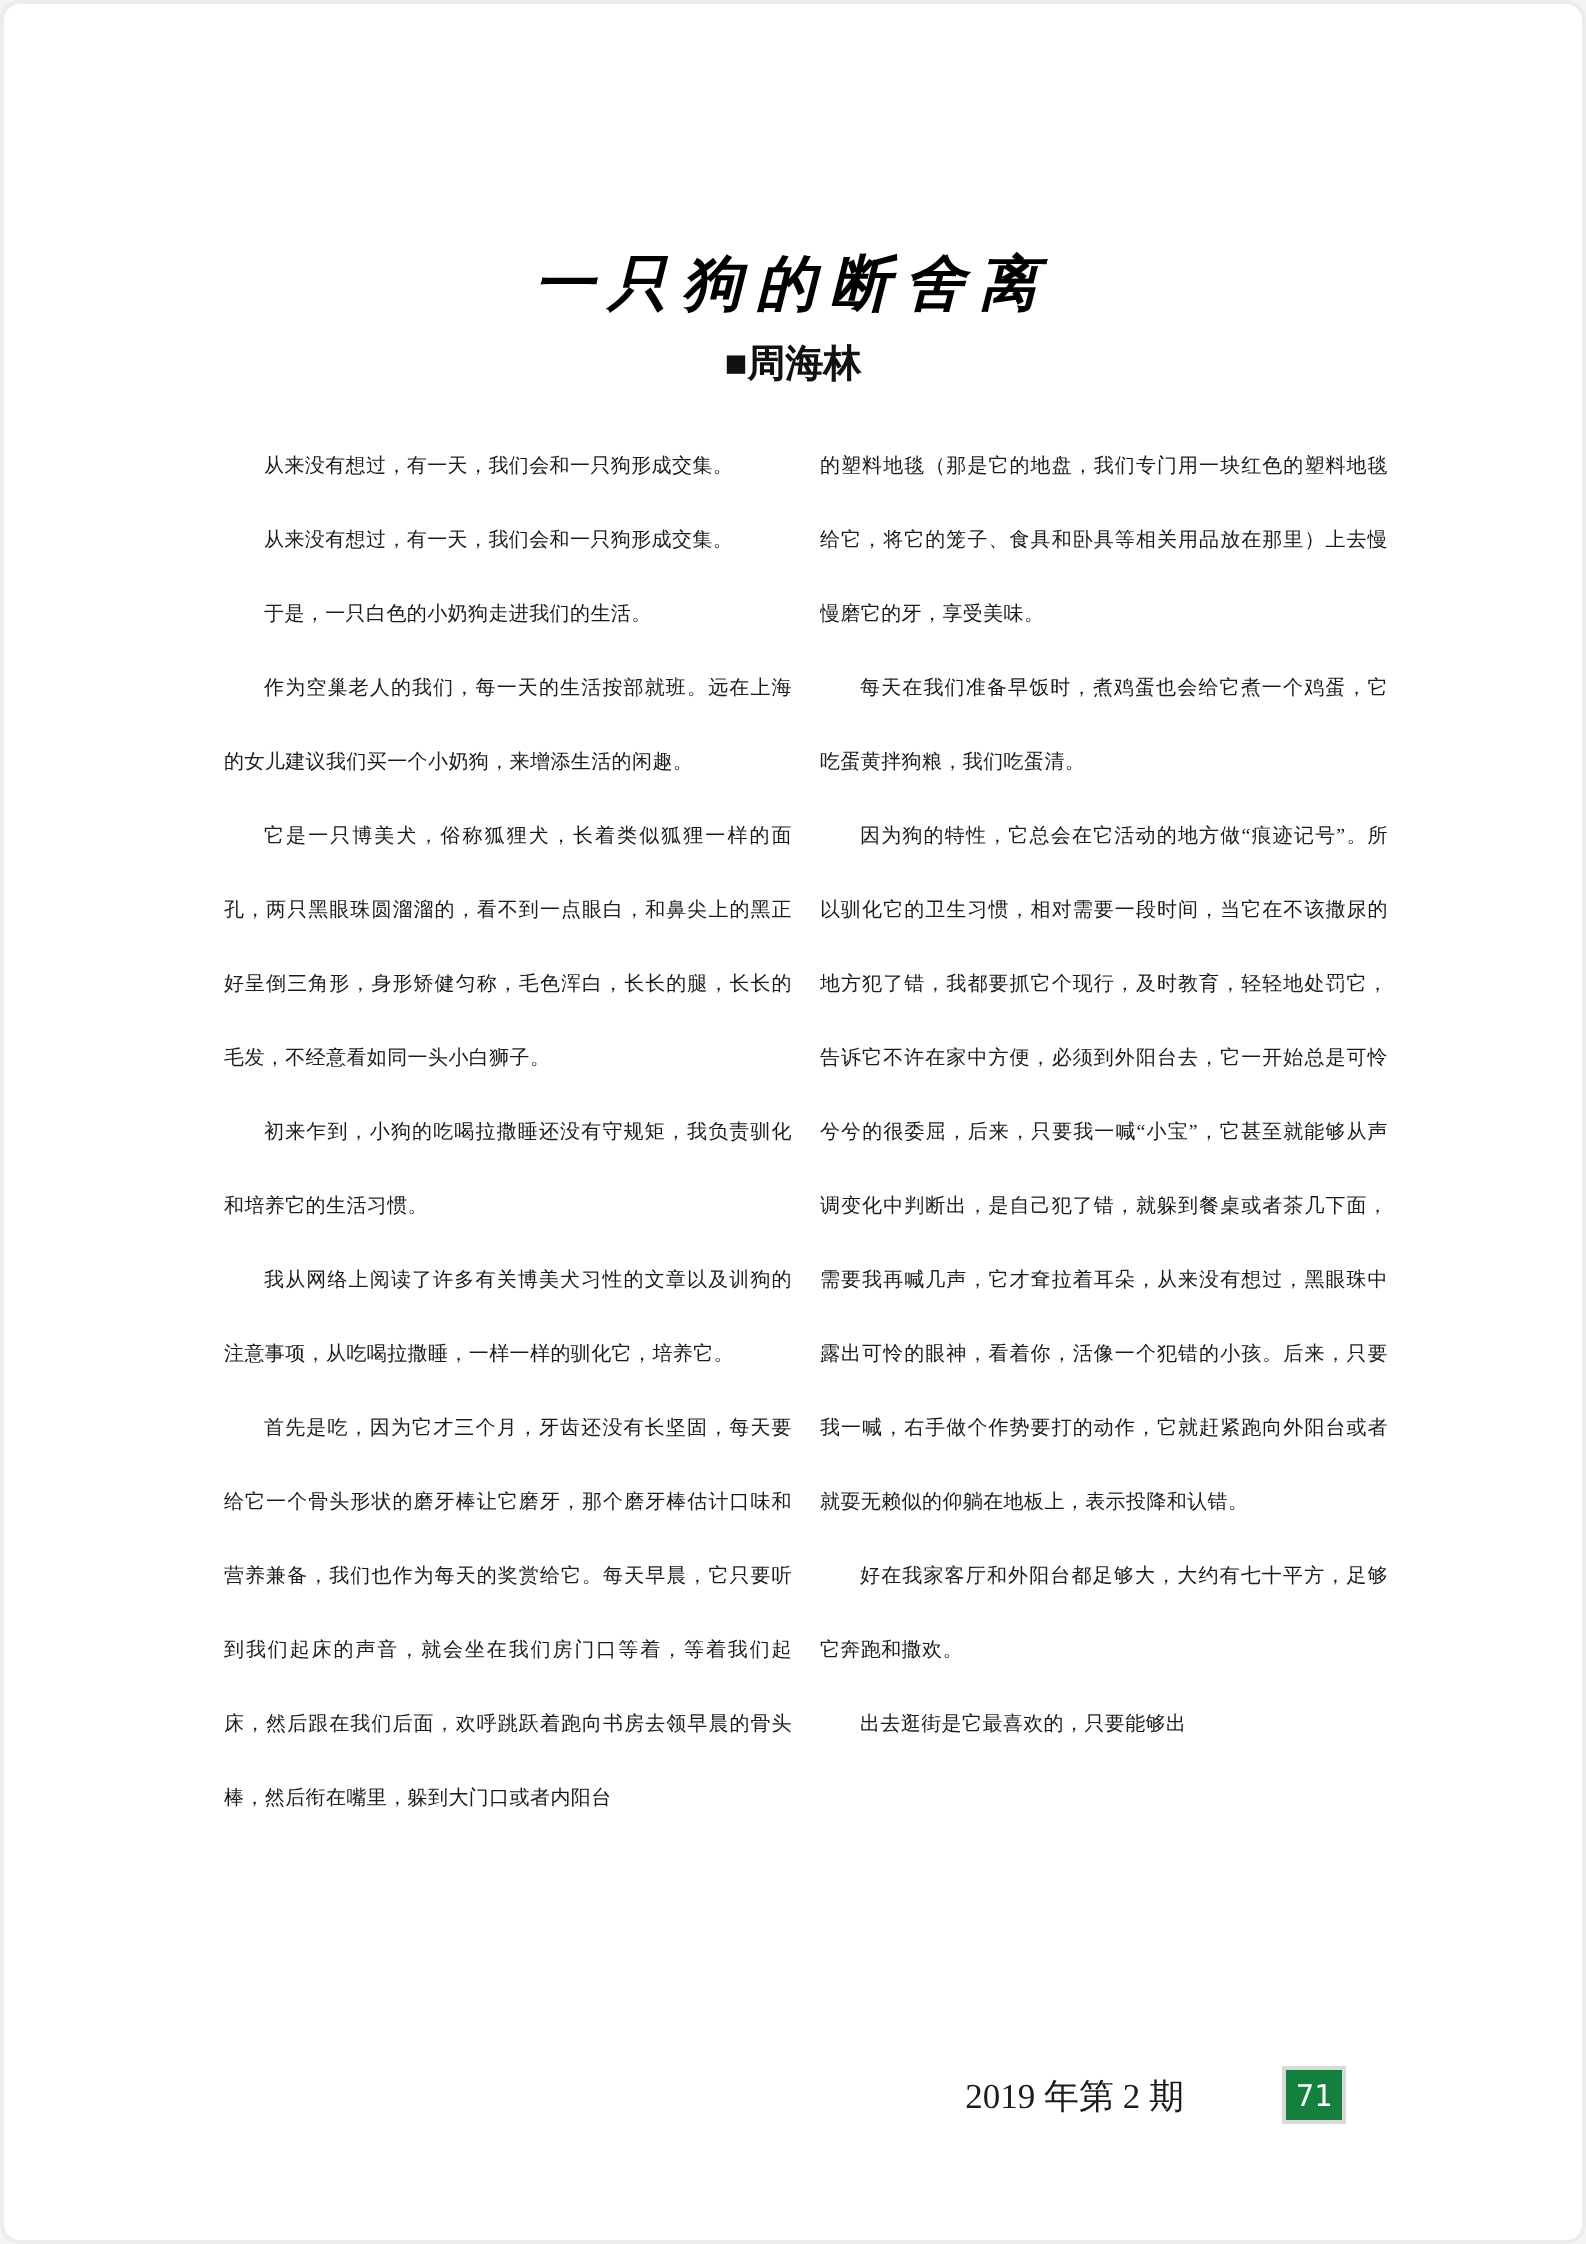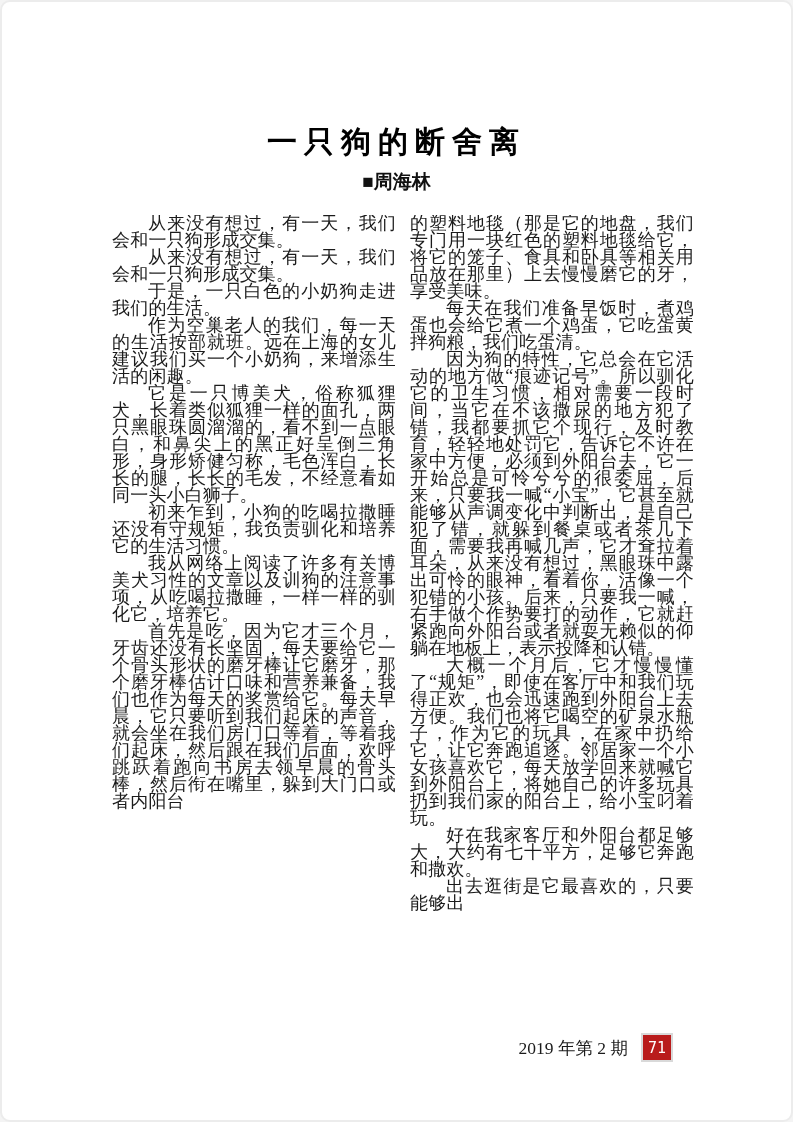--- a/index.html
+++ b/index.html
@@ -14,20 +14,21 @@
     overflow:hidden;
     color:#1b1b1b;
     font-family:"Liberation Serif", serif;
   }
   .title{
     position:absolute;
     left:0; right:0; top:120px;
     margin:0;
     text-align:center;
     font-family:"DejaVu Serif", serif;
+    font-style:italic;
     font-weight:bold;
     font-size:30px;
     letter-spacing:7px;
     color:#000;
   }
   .author{
     position:absolute;
     left:0; right:0; top:167px;
     text-align:center;
     font-family:"Liberation Sans", sans-serif;
@@ -40,22 +41,22 @@
     left:110px; top:213px;
     width:582px;
     display:flex;
     gap:14px;
   }
   .col{
     width:284px;
     height:822px;
     overflow:hidden;
     text-align:justify;
-    font-size:18px;
-    line-height:17px;
+    font-size:10px;
+    line-height:37px;
     letter-spacing:0.2px;
   }
   .col p{
     margin:0;
     text-indent:2em;
   }
   .col p.no-indent{ text-indent:0; }
   .footer{
     position:absolute;
     top:1031px;
@@ -69,28 +70,29 @@
     font-size:17.5px;
     color:#1b1b1b;
     white-space:nowrap;
     text-align:right;
   }
   .pagenum{
     box-sizing:border-box;
     min-width:30px;
     height:29px;
     padding:0 5px;
-    background:#b91c1c;
+    background:#15803d;
     border:2px solid #d9d9d9;
     color:#ffffff;
     font-family:"DejaVu Sans Mono", monospace;
     font-size:15px;
     display:flex;
     align-items:center;
     justify-content:center;
+    margin-left:36px;
   }
 </style>
 </head>
 <body>
 
 <div class="page">
 
   <h1 class="title">一只狗的断舍离</h1>
 
   <div class="author">■周海林</div>
@@ -105,21 +107,20 @@
         <p class="para">它是一只博美犬，俗称狐狸犬，长着类似狐狸一样的面孔，两只黑眼珠圆溜溜的，看不到一点眼白，和鼻尖上的黑正好呈倒三角形，身形矫健匀称，毛色浑白，长长的腿，长长的毛发，不经意看如同一头小白狮子。</p>
         <p class="para">初来乍到，小狗的吃喝拉撒睡还没有守规矩，我负责驯化和培养它的生活习惯。</p>
         <p class="para">我从网络上阅读了许多有关博美犬习性的文章以及训狗的注意事项，从吃喝拉撒睡，一样一样的驯化它，培养它。</p>
         <p class="para">首先是吃，因为它才三个月，牙齿还没有长坚固，每天要给它一个骨头形状的磨牙棒让它磨牙，那个磨牙棒估计口味和营养兼备，我们也作为每天的奖赏给它。每天早晨，它只要听到我们起床的声音，就会坐在我们房门口等着，等着我们起床，然后跟在我们后面，欢呼跳跃着跑向书房去领早晨的骨头棒，然后衔在嘴里，躲到大门口或者内阳台</p>
       </div>
     <div class="col">
 
     <p class="para no-indent">的塑料地毯（那是它的地盘，我们专门用一块红色的塑料地毯给它，将它的笼子、食具和卧具等相关用品放在那里）上去慢慢磨它的牙，享受美味。</p>
         <p class="para">每天在我们准备早饭时，煮鸡蛋也会给它煮一个鸡蛋，它吃蛋黄拌狗粮，我们吃蛋清。</p>
         <p class="para">因为狗的特性，它总会在它活动的地方做“痕迹记号”。所以驯化它的卫生习惯，相对需要一段时间，当它在不该撒尿的地方犯了错，我都要抓它个现行，及时教育，轻轻地处罚它，告诉它不许在家中方便，必须到外阳台去，它一开始总是可怜兮兮的很委屈，后来，只要我一喊“小宝”，它甚至就能够从声调变化中判断出，是自己犯了错，就躲到餐桌或者茶几下面，需要我再喊几声，它才耷拉着耳朵，从来没有想过，黑眼珠中露出可怜的眼神，看着你，活像一个犯错的小孩。后来，只要我一喊，右手做个作势要打的动作，它就赶紧跑向外阳台或者就耍无赖似的仰躺在地板上，表示投降和认错。</p>
-        <p class="para">大概一个月后，它才慢慢懂了“规矩”，即使在客厅中和我们玩得正欢，也会迅速跑到外阳台上去方便。我们也将它喝空的矿泉水瓶子，作为它的玩具，在家中扔给它，让它奔跑追逐。邻居家一个小女孩喜欢它，每天放学回来就喊它到外阳台上，将她自己的许多玩具扔到我们家的阳台上，给小宝叼着玩。</p>
         <p class="para">好在我家客厅和外阳台都足够大，大约有七十平方，足够它奔跑和撒欢。</p>
         <p class="para">出去逛街是它最喜欢的，只要能够出</p>
       </div>
   </div>
 
   <div class="footer">
     <span class="issue">2019 年第 2 期</span>
     <span class="pagenum">71</span>
   </div>
 

